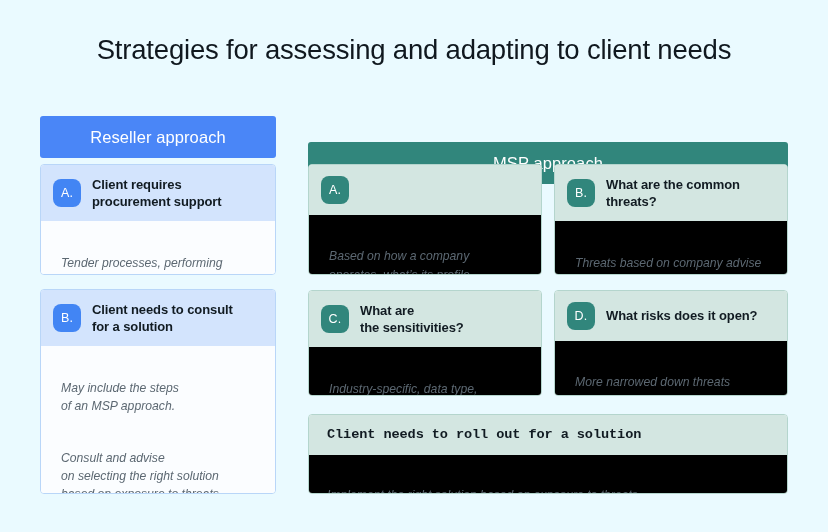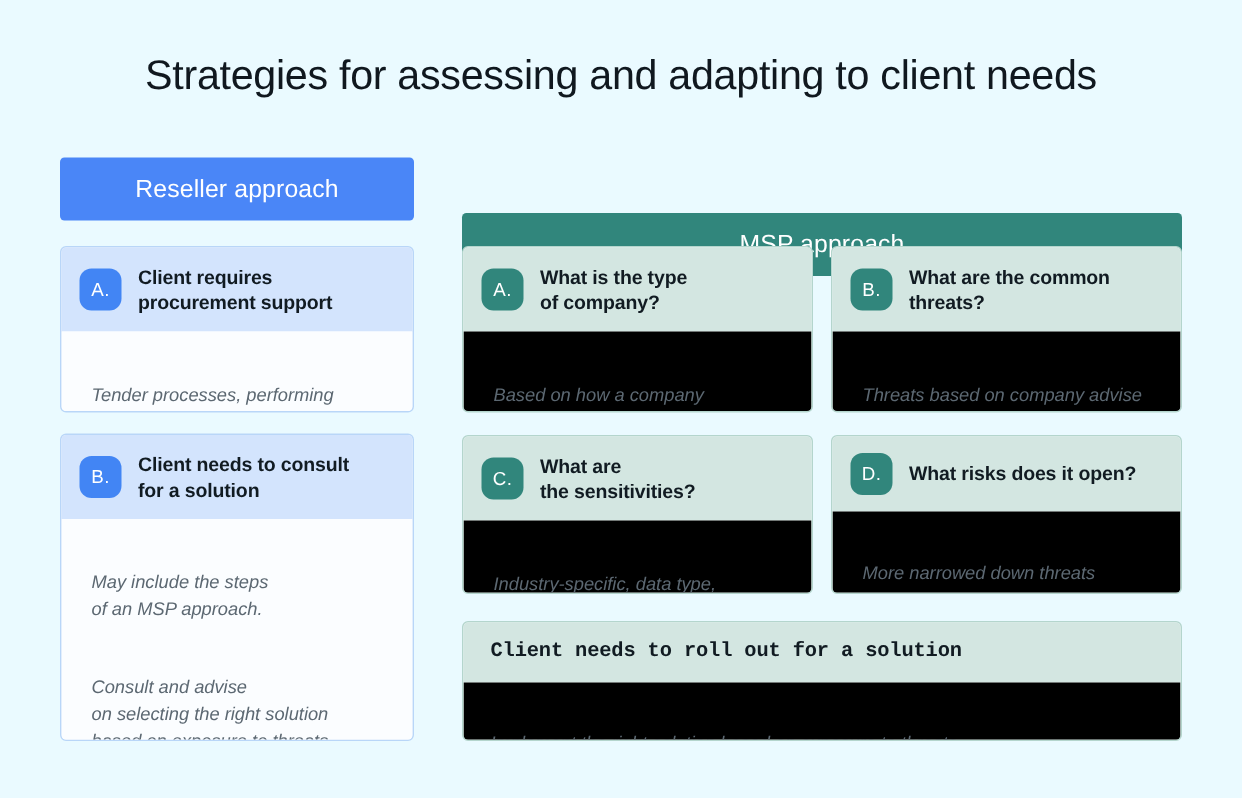--- a/index.html
+++ b/index.html
@@ -42,21 +42,21 @@
     display: flex;
     align-items: center;
     justify-content: center;
     color: #ffffff;
     font-size: 16.5px;
     font-weight: 400;
     letter-spacing: 0.1px;
   }
   .header-reseller {
     left: 40px;
-    top: 105px;
+    top: 116px;
     width: 236px;
     background: #4a86f7;
   }
   .header-msp {
     left: 308px;
     top: 105px;
     width: 480px;
     background: #31867c;
     margin-top: 37px;
   }
@@ -197,22 +197,20 @@
 of an MSP approach.</p>
       <p>Consult and advise
 on selecting the right solution
 based on exposure to threats.</p>
     </div>
   </div>
 
   <div class="card teal" id="card-msp-a">
     <div class="card-head">
       <span class="badge">A.</span>
-      <span class="card-title">What is the type
-of company?</span>
     </div>
     <div class="card-body">
       <p>Based on how a company
 operates, what’s its profile.</p>
     </div>
   </div>
 
   <div class="card teal" id="card-msp-b">
     <div class="card-head">
       <span class="badge">B.</span>

